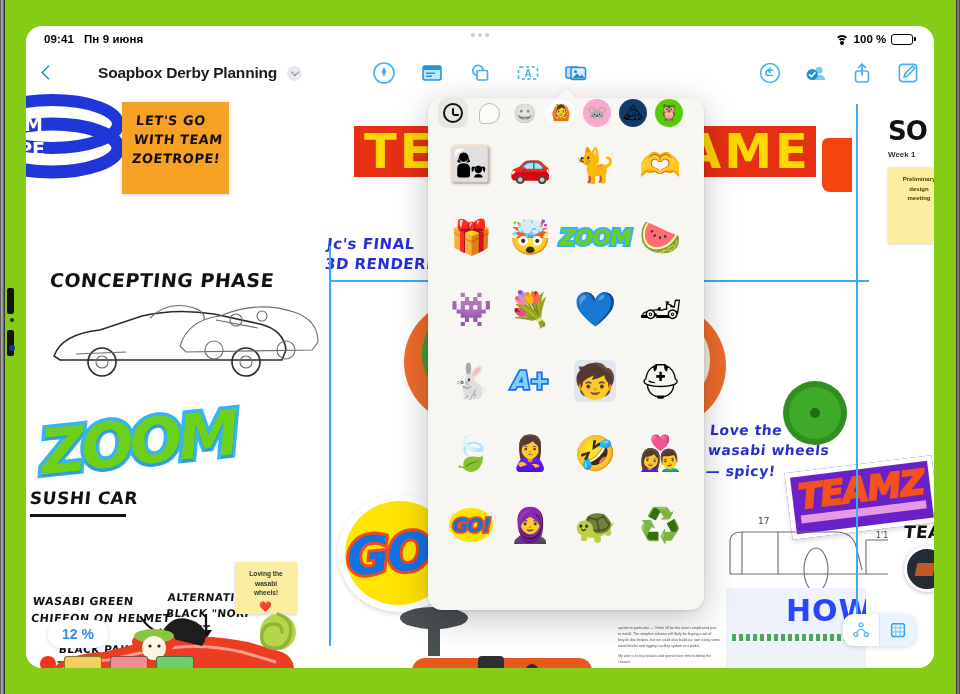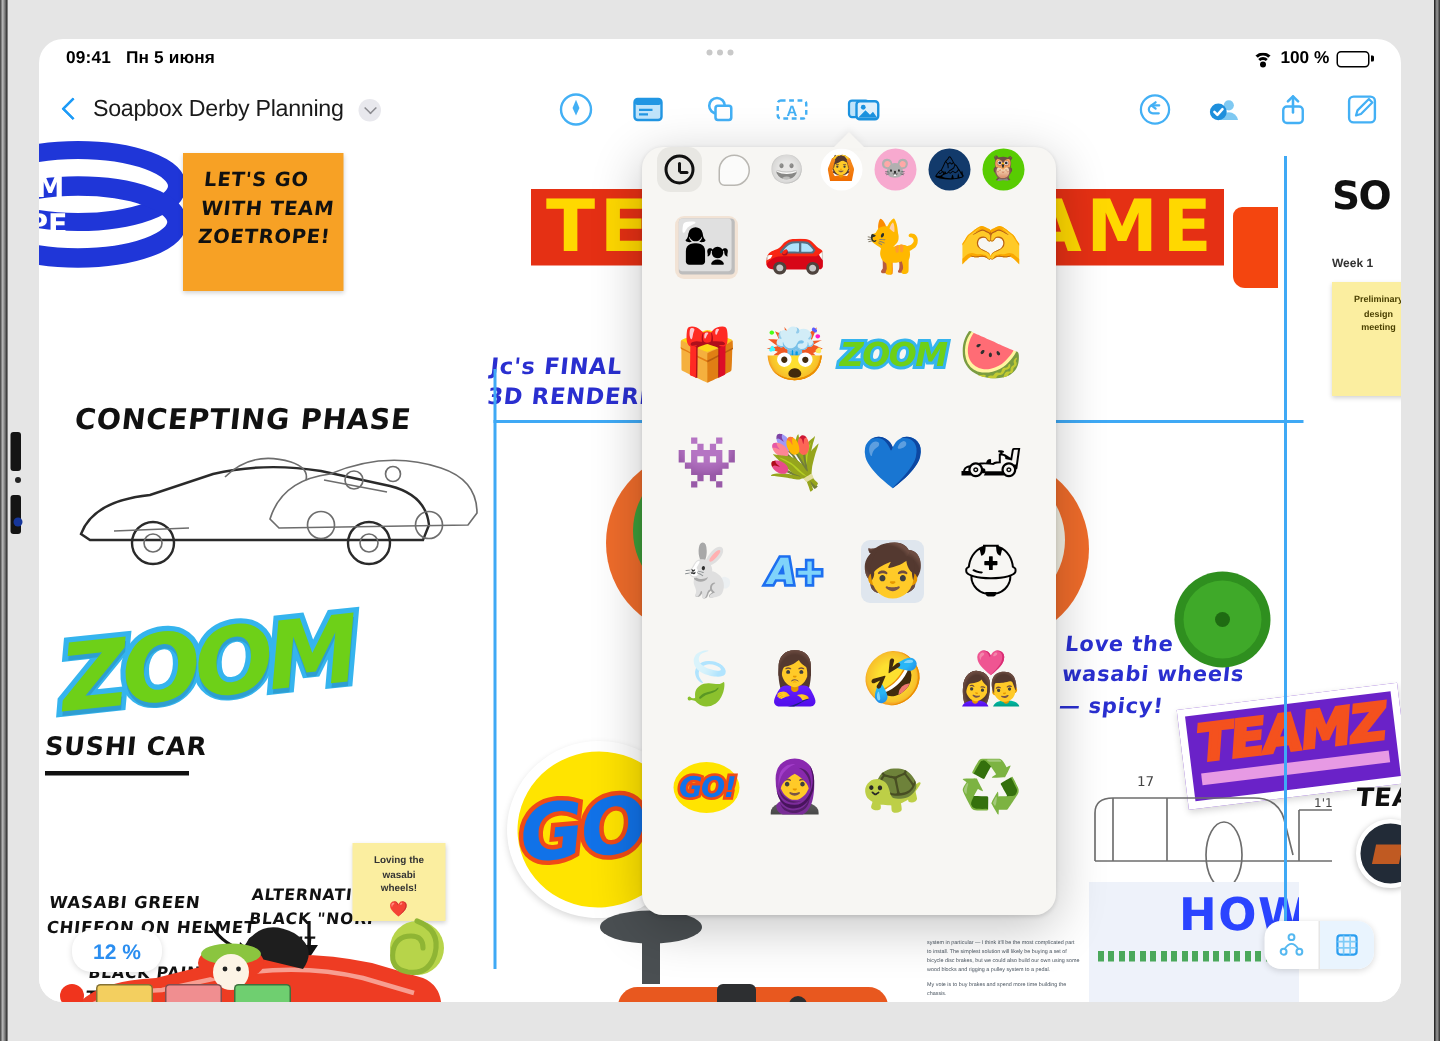--- a/index.html
+++ b/index.html
@@ -6,21 +6,21 @@
   html, body {
     width: 960px; height: 694px;
     background: #000;
     font-family: "Liberation Sans", sans-serif;
     overflow: hidden;
   }
 
   
   #device {
     position: absolute; inset: 0;
-    background: #e5e5e5;
+    background: #84cc16;
   }
   .bezel-edge-left {
     position: absolute; left: 0; top: 0; width: 5px; height: 694px;
     background: linear-gradient(90deg,#3a3a3a 0%, #b9b9b9 35%, #6e6e6e 70%, #1a1a1a 100%);
   }
   .bezel-edge-right {
     position: absolute; right: 0; top: 0; width: 4px; height: 694px;
     background: linear-gradient(270deg,#2e2e2e 0%, #9a9a9a 50%, #141414 100%);
   }
   .side-btn { position: absolute; left: 7px; background:#141414; border-radius:2px; }
@@ -78,21 +78,21 @@
   .nav-left { display:flex; align-items:center; gap:10px; }
   .back-chev {
     width: 12px; height: 20px; position: relative; cursor: pointer;
   }
   .back-chev::before {
     content:""; position:absolute; left:3px; top:4px;
     width:9px; height:9px;
     border-left:2.6px solid #1d9bf7; border-bottom:2.6px solid #1d9bf7;
     transform: rotate(45deg); border-radius:1px;
   }
-  .doc-title { font-size: 15.5px; font-weight: normal; color:#1a1a1a; letter-spacing:-.2px; }
+  .doc-title { font-size: 15.5px; font-weight: bold; color:#1a1a1a; letter-spacing:-.2px;margin-left:36px; }
   .title-chev {
     width:15px;height:15px;border-radius:50%;background:#e8e8ed;
     display:flex;align-items:center;justify-content:center;
   }
   .title-chev::before{
     content:"";width:5px;height:5px;margin-top:-2px;
     border-right:1.5px solid #8a8a8f;border-bottom:1.5px solid #8a8a8f;
     transform:rotate(45deg);
   }
   .nav-center {
@@ -310,21 +310,21 @@
   <div class="side-btn vol-up"></div>
   <div class="side-btn vol-dn"></div>
   <div class="mic-dot"></div>
   <div class="blue-dot"></div>
 
   <div id="screen">
 
     <div id="statusbar">
       <div class="sb-left">
         <span>09:41</span>
-        <span>Пн 5 июня</span>
+        <span>Пн 9 июня</span>
       </div>
       <div class="notch">
         <span></span>
           <span></span>
           <span></span>
       </div>
       <div class="sb-right">
         <span class="wifi-ico">
             <i></i>
             <i></i>
@@ -591,21 +591,21 @@
       </div>
 
       <div class="cv doccard" style="left:700px; top:494px; width:140px; height:82px; background:#eef2fa; padding:5px 6px; overflow:hidden;">
         <div class="howto" style="margin-left:54px;">HOW</div>
         <div class="doc-green-band"></div>
 
       </div>
 
       <div class="cv doccard" style="left:852px; top:12px; width:80px; height:200px; padding:10px;">
         <div class="bigword" style="font-size:26px; color:#111;">SO</div>
-        <div style="font-size:8px; font-weight:bold; color:#333; margin-top:25px;">Week 1</div>
+        <div style="font-size:8px; font-weight:bold; color:#333; margin-top:4px;">Week 1</div>
         <div class="sticky sticky-yellow" style="margin-top:8px; width:62px; height:76px; padding:8px 4px; text-align:center;">
           <div style="font-size:6px; font-weight:bold; color:#4a4000; line-height:1.6; white-space:pre;">Preliminary
 design
 meeting</div>
         </div>
       </div>
 
       <div class="badge-dark"></div>
 
       <div class="cv" style="left:796px; top:44px; width:30px; height:54px; background:#f4450f; border-radius:6px 0 0 8px;"></div>

